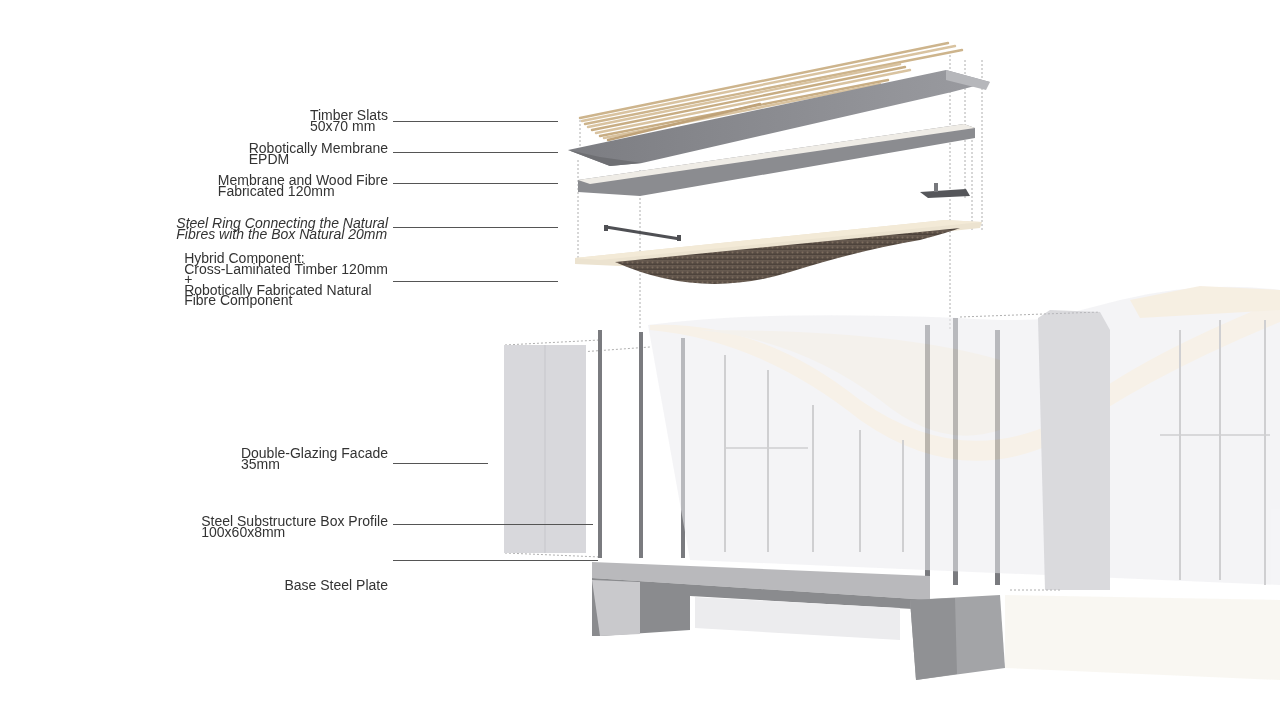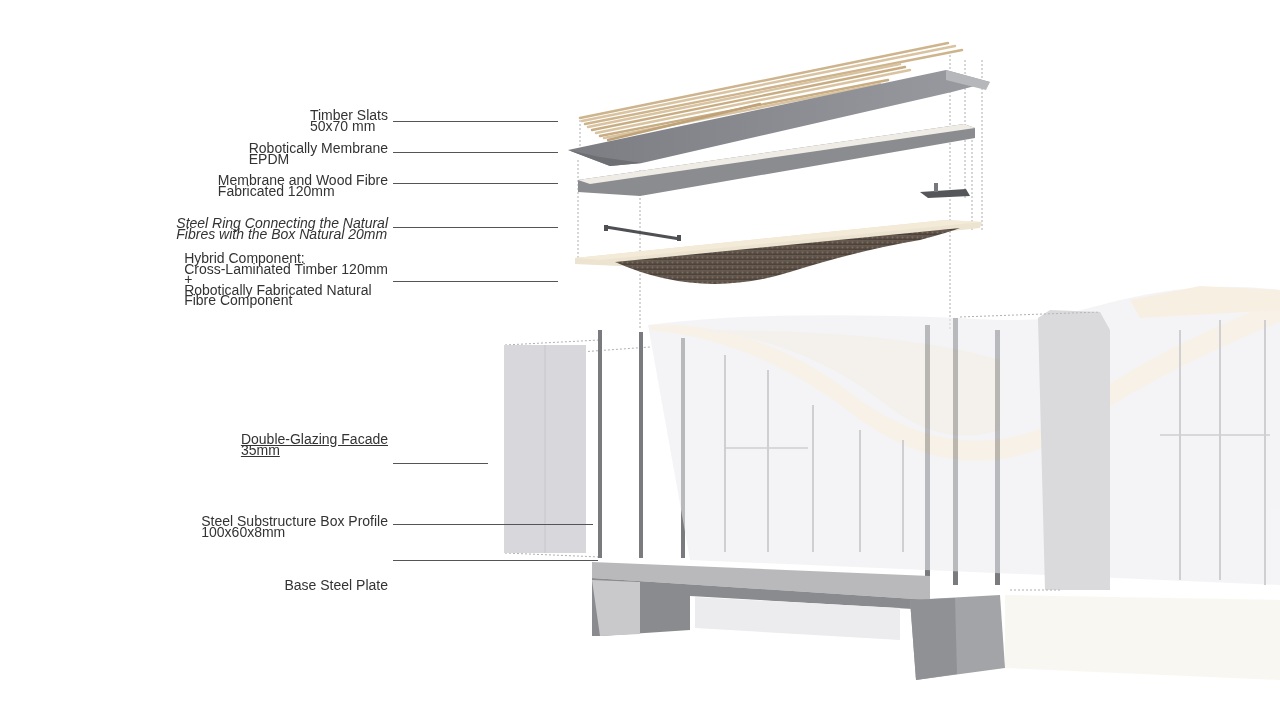--- a/index.html
+++ b/index.html
@@ -156,21 +156,21 @@
 
 <div class="label" style="top:245px;margin-top:8px;">
   <span class="line">Hybrid Component:</span>
   <span class="line">Cross-Laminated Timber 120mm</span>
   <span class="line">+</span>
   <span class="line">Robotically Fabricated Natural</span>
   <span class="line">Fibre Component</span>
 </div>
 <div class="leader" style="left:393px; top:281px; width:165px;"></div>
 
-<div class="label" style="top:434px;text-decoration:underline;">
+<div class="label" style="top:448px;">
   <span class="line">Double-Glazing Facade</span>
   <span class="line">35mm</span>
 </div>
 <div class="leader" style="left:393px; top:463px; width:95px;"></div>
 
 <div class="label" style="top:516px;">
   <span class="line">Steel Substructure Box Profile</span>
   <span class="line">100x60x8mm</span>
 </div>
 <div class="leader" style="left:393px; top:524px; width:200px;"></div>

